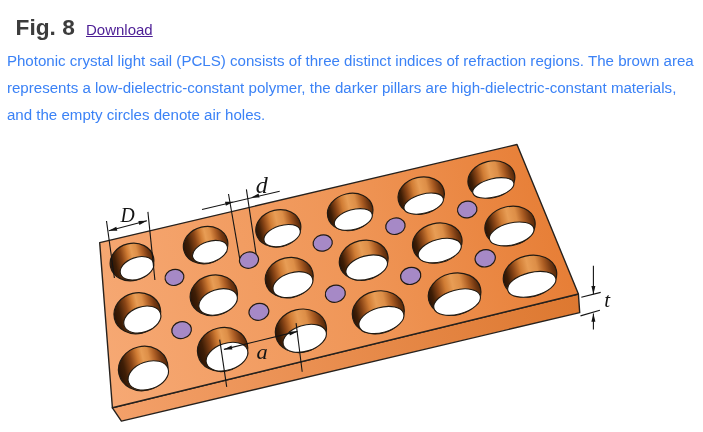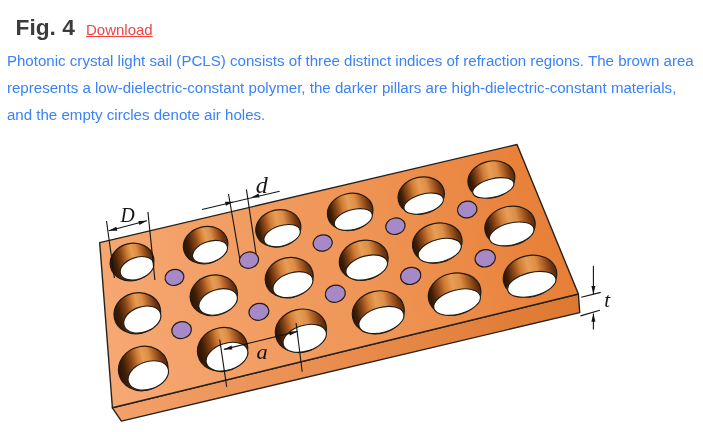--- a/index.html
+++ b/index.html
@@ -1,25 +1,25 @@
 <!DOCTYPE html>
 <html><head>
 <meta charset="utf-8">
 <style>
 * { margin:0; padding:0; box-sizing:border-box; }
 html,body { width:703px; height:432px; background:#ffffff; font-family:"Liberation Sans",sans-serif; overflow:hidden; }
 .wrap { position:relative; width:703px; height:432px; }
 .figno { position:absolute; left:15.6px; top:15.5px; font-size:22.7px; font-weight:bold; color:#3c3c3c; line-height:1; }
-.dl { position:absolute; left:86px; top:22px; font-size:15px; color:#ef4444; text-decoration:underline; line-height:1; }
+.dl { position:absolute; left:86px; top:22px; font-size:15px; color:#4c1d95; text-decoration:underline; line-height:1; }
 .cap { position:absolute; left:6.9px; top:46.5px; width:689px; font-size:15.1px; line-height:27px; color:#3b82f6; }
 </style>
 </head>
 <body>
 <div class="wrap">
-<div class="figno">Fig. 4</div>
+<div class="figno">Fig. 8</div>
 <div class="dl">Download</div>
 <div class="cap">Photonic crystal light sail (PCLS) consists of three distinct indices of refraction regions. The brown area represents a low-dielectric-constant polymer, the darker pillars are high-dielectric-constant materials, and the empty circles denote air holes.</div>
 <svg width="703" height="432" viewBox="0 0 703 432" style="position:absolute;left:0;top:0">
 <defs>
 <linearGradient id="wall" x1="0" y1="0.5" x2="1" y2="0.5">
 <stop offset="0" stop-color="#2a1305"></stop>
 <stop offset="0.13" stop-color="#3f1e06"></stop>
 <stop offset="0.3" stop-color="#8a4516"></stop>
 <stop offset="0.44" stop-color="#d07c34"></stop>
 <stop offset="0.54" stop-color="#e89d55"></stop>

